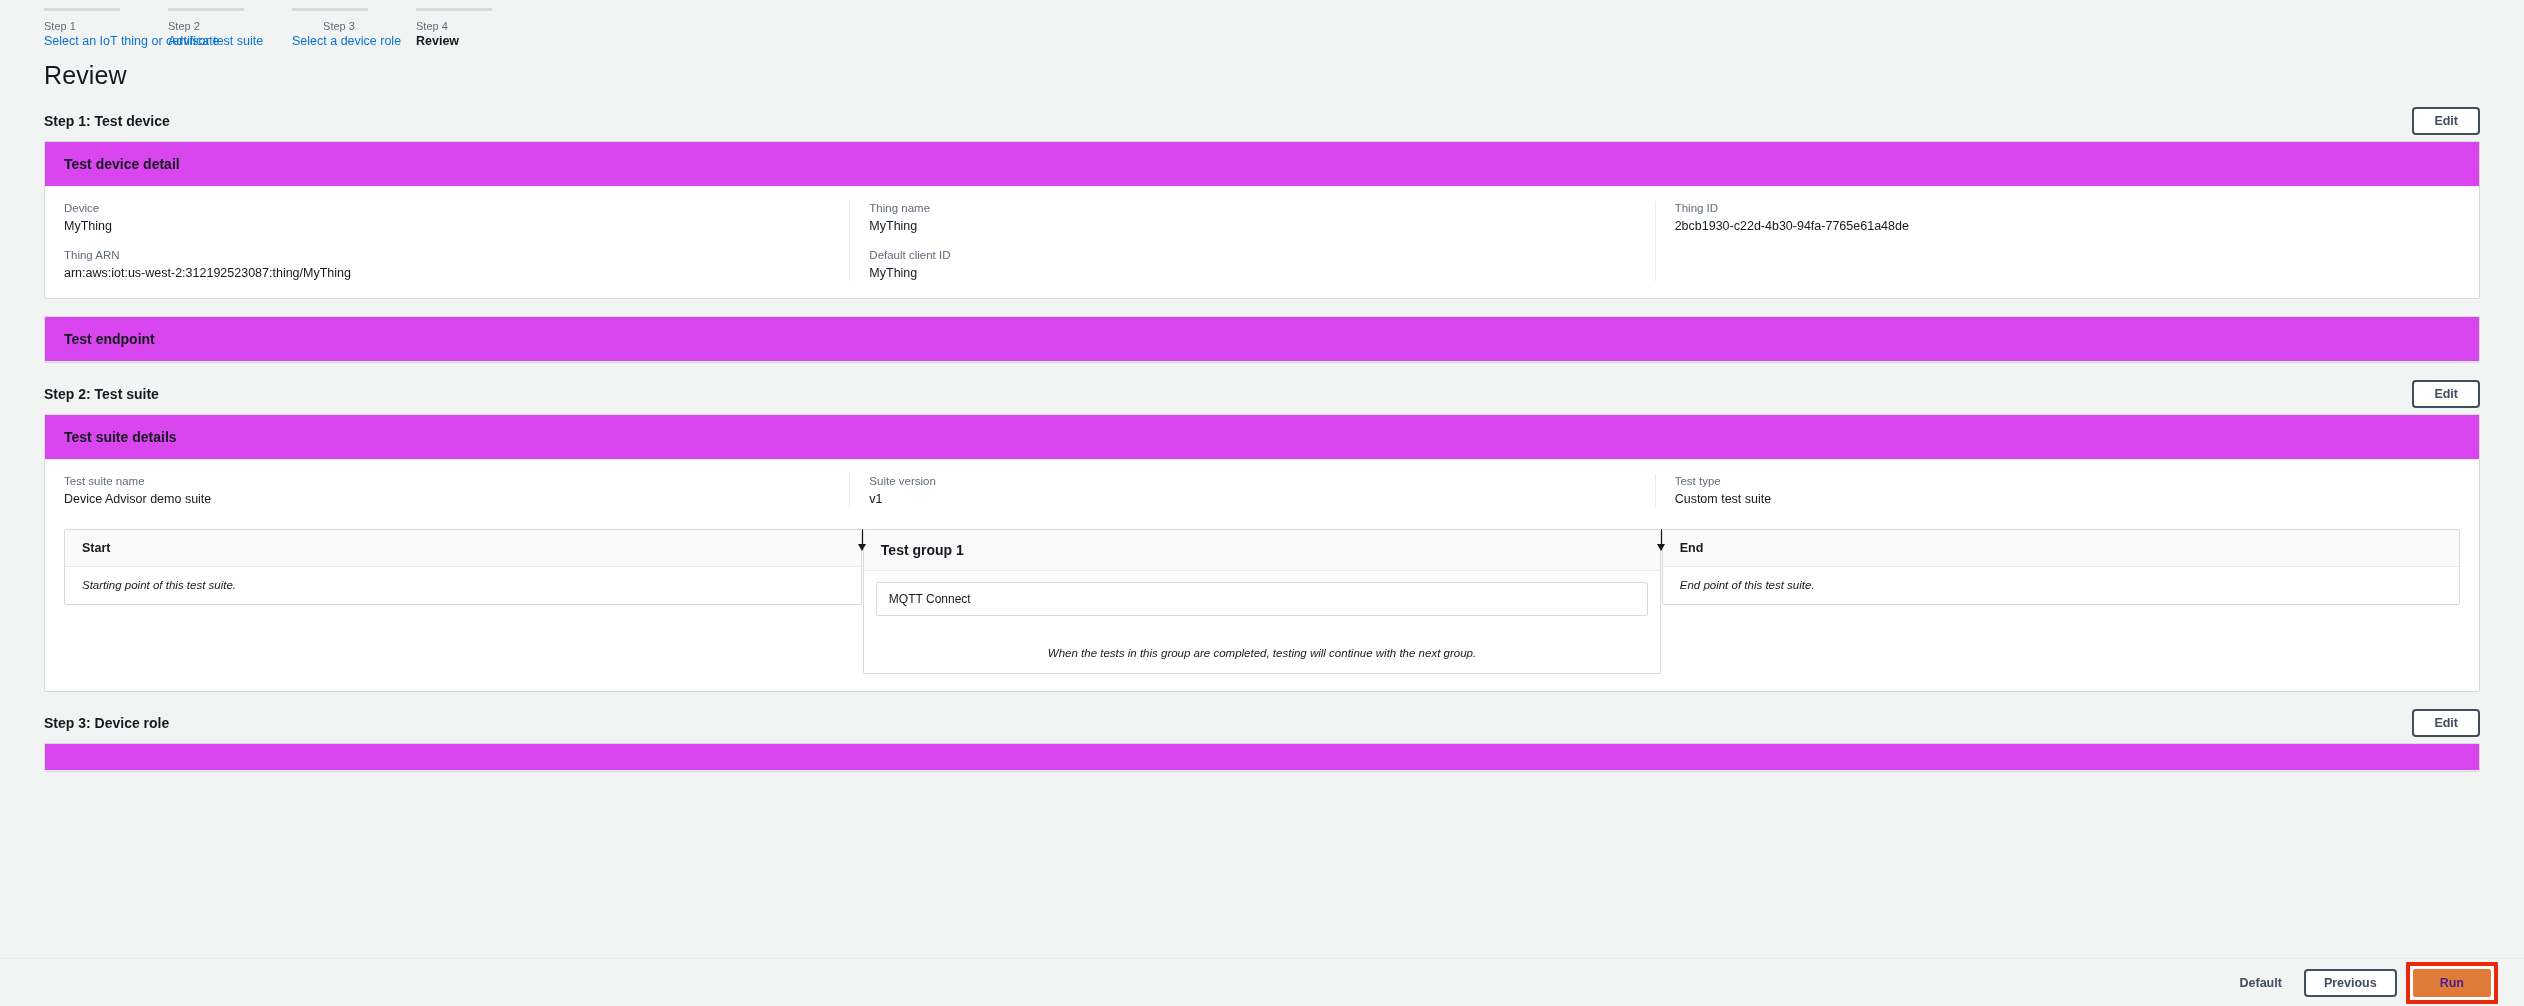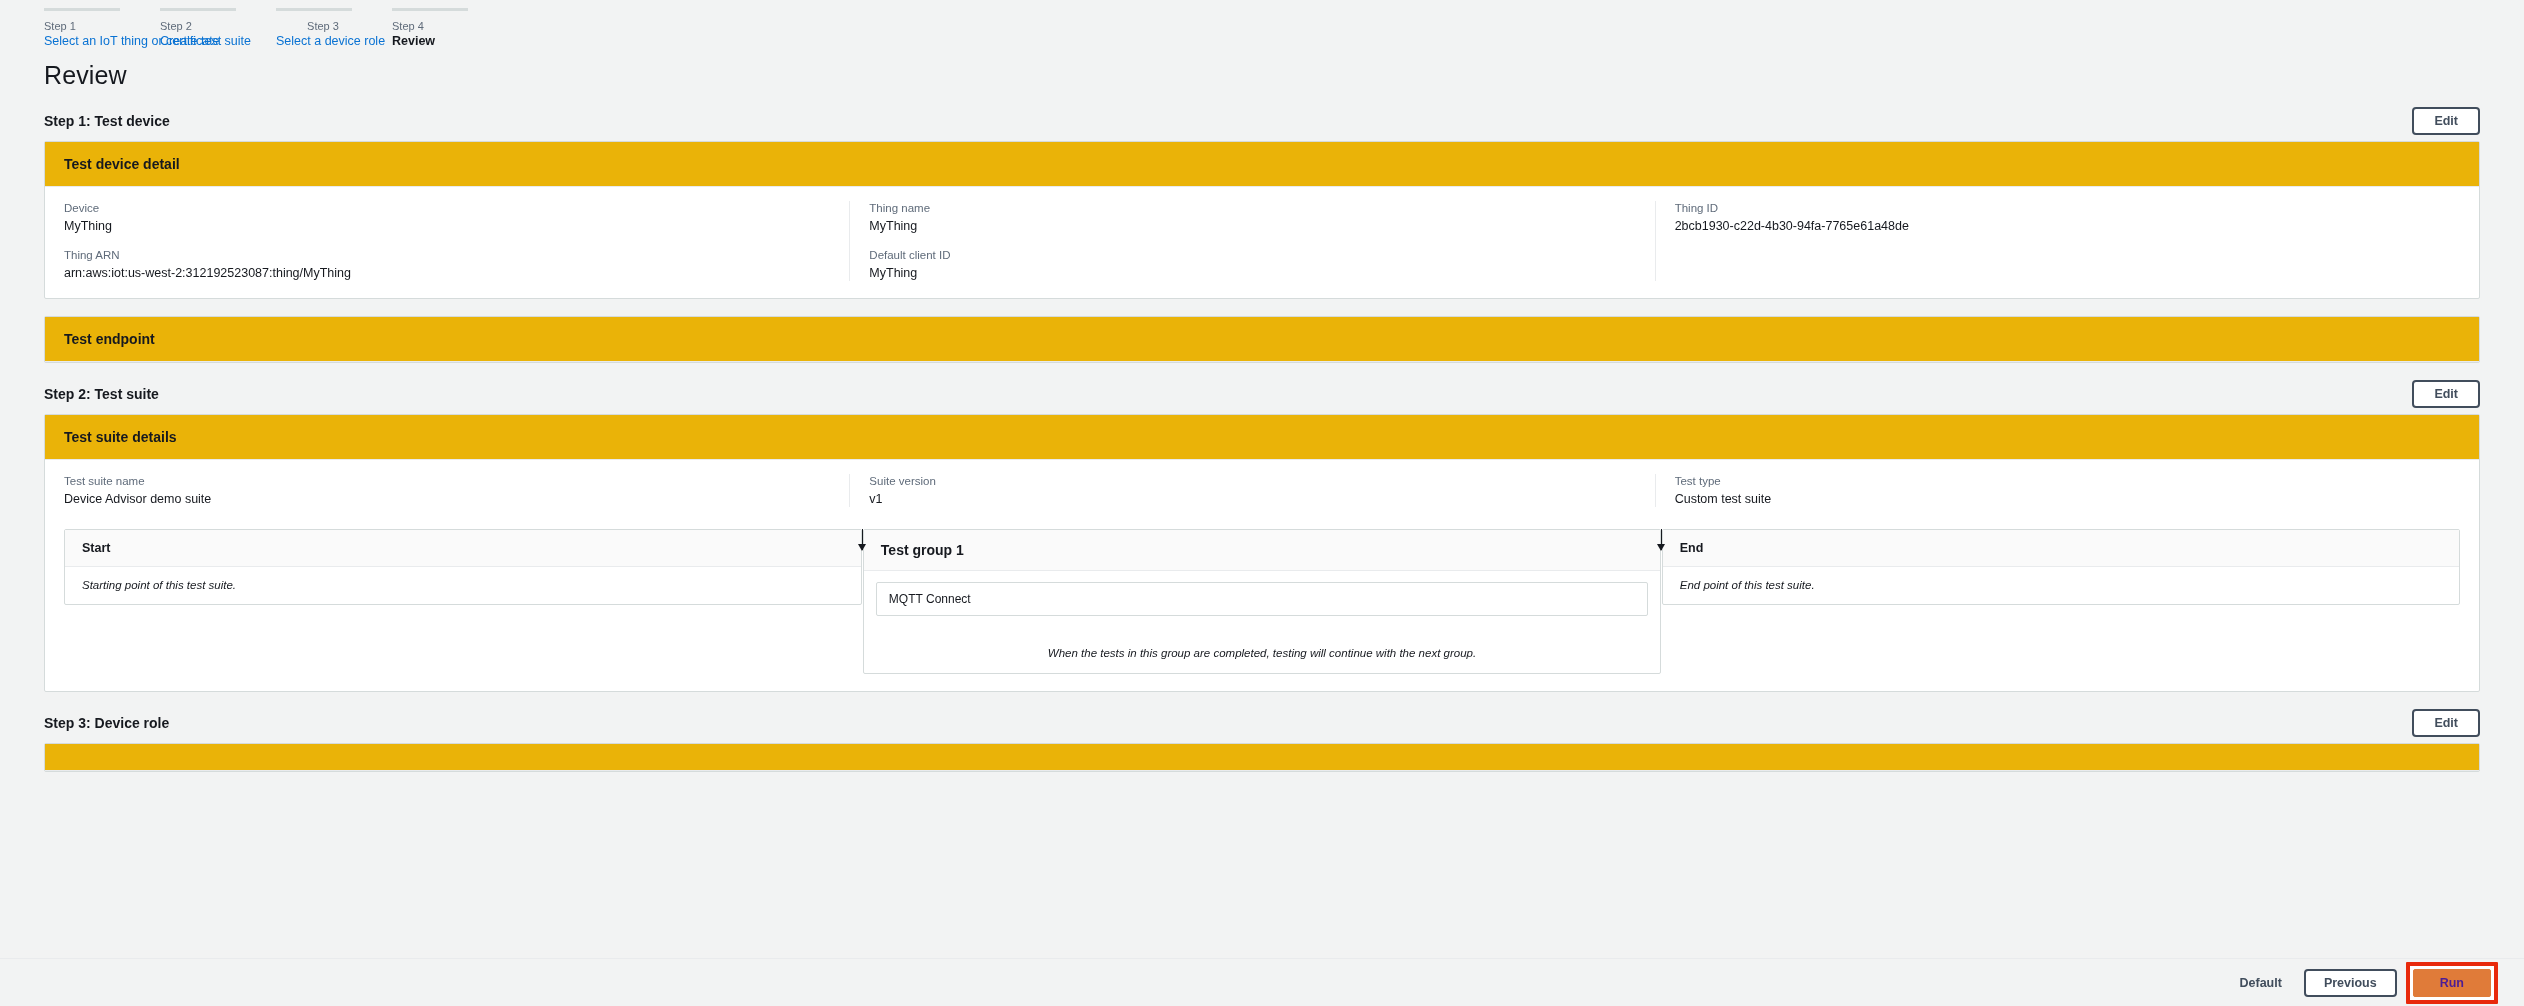--- a/index.html
+++ b/index.html
@@ -16,21 +16,21 @@
     width: 2524px;
     height: 1006px;
     padding: 0 22px;
   }
 
   
   .wizard {
     display: flex;
     padding-top: 8px;
     padding-left: 22px;
-    gap: 0;
+    gap: 8px;
   }
   .wizard-step { width: 94px; margin-right: 0; }
   .wizard-step .rule {
     height: 3px;
     background: #d5dbdb;
     width: 76px;
     margin-bottom: 9px;
   }
   .wizard-step.s4 .rule { background: #d5dbdb; }
   .step-num {
@@ -85,21 +85,21 @@
   .btn-edit { padding: 4px 20px; }
 
   
   .card {
     background: #ffffff;
     border: 1px solid #d5dbdb;
     border-radius: 2px;
     margin: 0 22px;
   }
   .card-header {
-    background: #eab308;
+    background: #d946ef;
     border-bottom: 1px solid #e9ebed;
     padding: 13px 19px;
   }
   .card-header .h {
     font-size: 14px;
     font-weight: bold;
     line-height: 18px;
   }
   .card-body { padding: 14px 19px 17px 19px; }
 
@@ -255,21 +255,21 @@
 
   <div class="wizard">
     <div class="wizard-step s1">
       <div class="rule"></div>
       <div class="step-num">Step 1</div>
       <div class="step-label">Select an IoT thing or certificate</div>
     </div>
     <div class="wizard-step s2" style="margin-left:22px;">
       <div class="rule"></div>
       <div class="step-num">Step 2</div>
-      <div class="step-label">Create test suite</div>
+      <div class="step-label">Advisor test suite</div>
     </div>
     <div class="wizard-step s3" style="margin-left:22px;text-align:center;">
       <div class="rule"></div>
       <div class="step-num">Step 3</div>
       <div class="step-label">Select a device role</div>
     </div>
     <div class="wizard-step s4" style="margin-left:22px;">
       <div class="rule"></div>
       <div class="step-num">Step 4</div>
       <div class="step-label current">Review</div>

